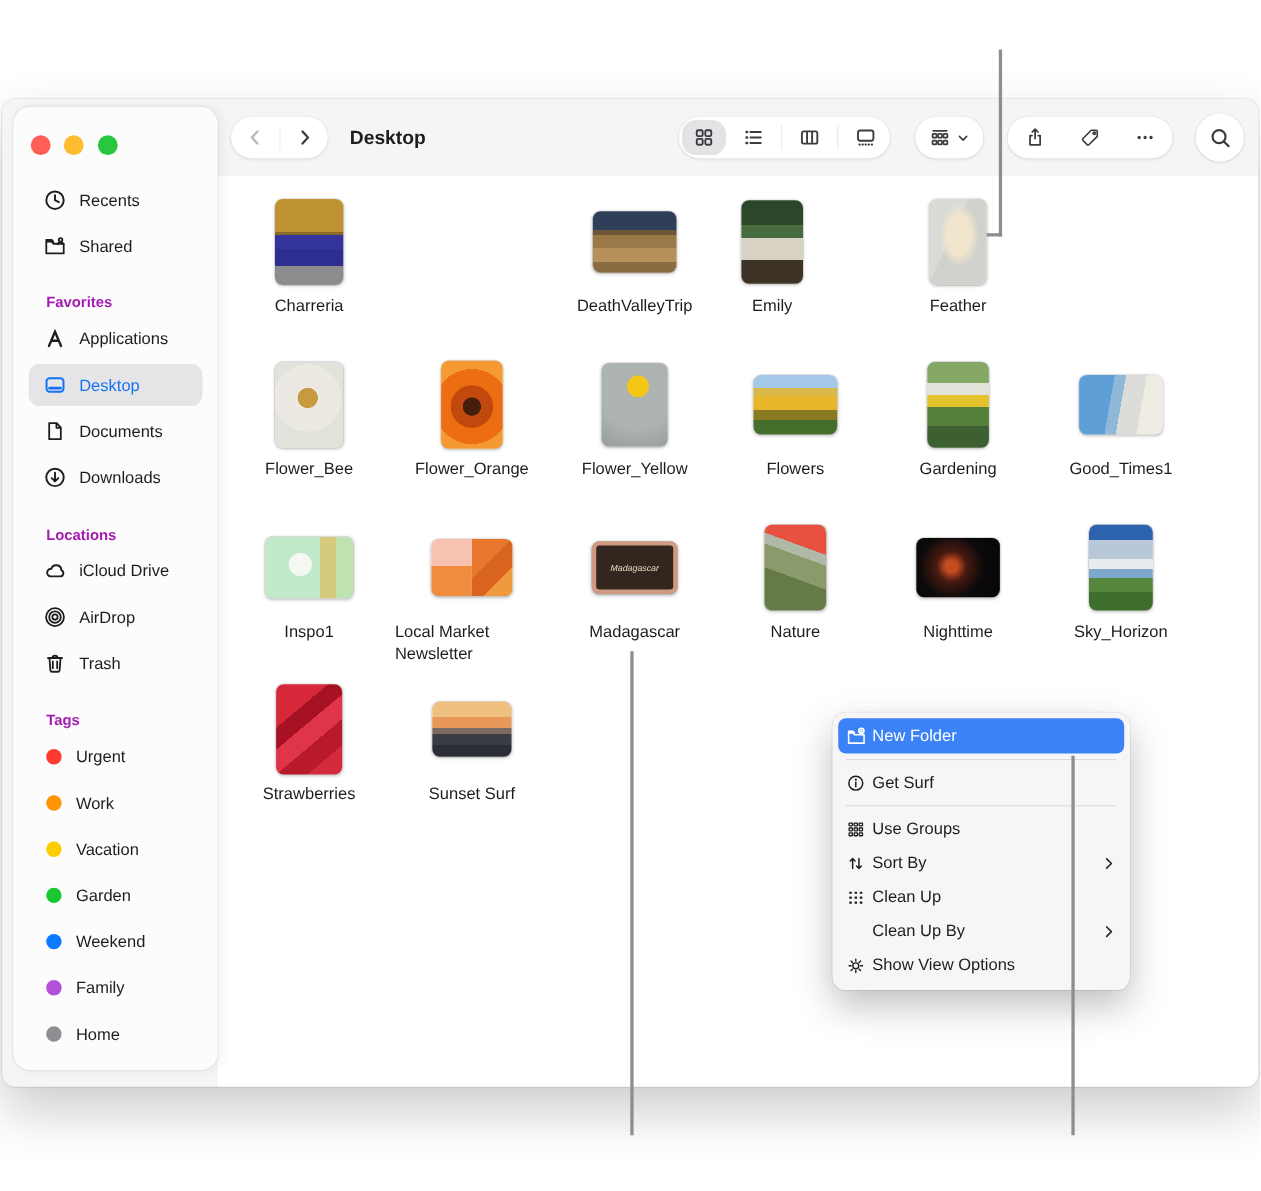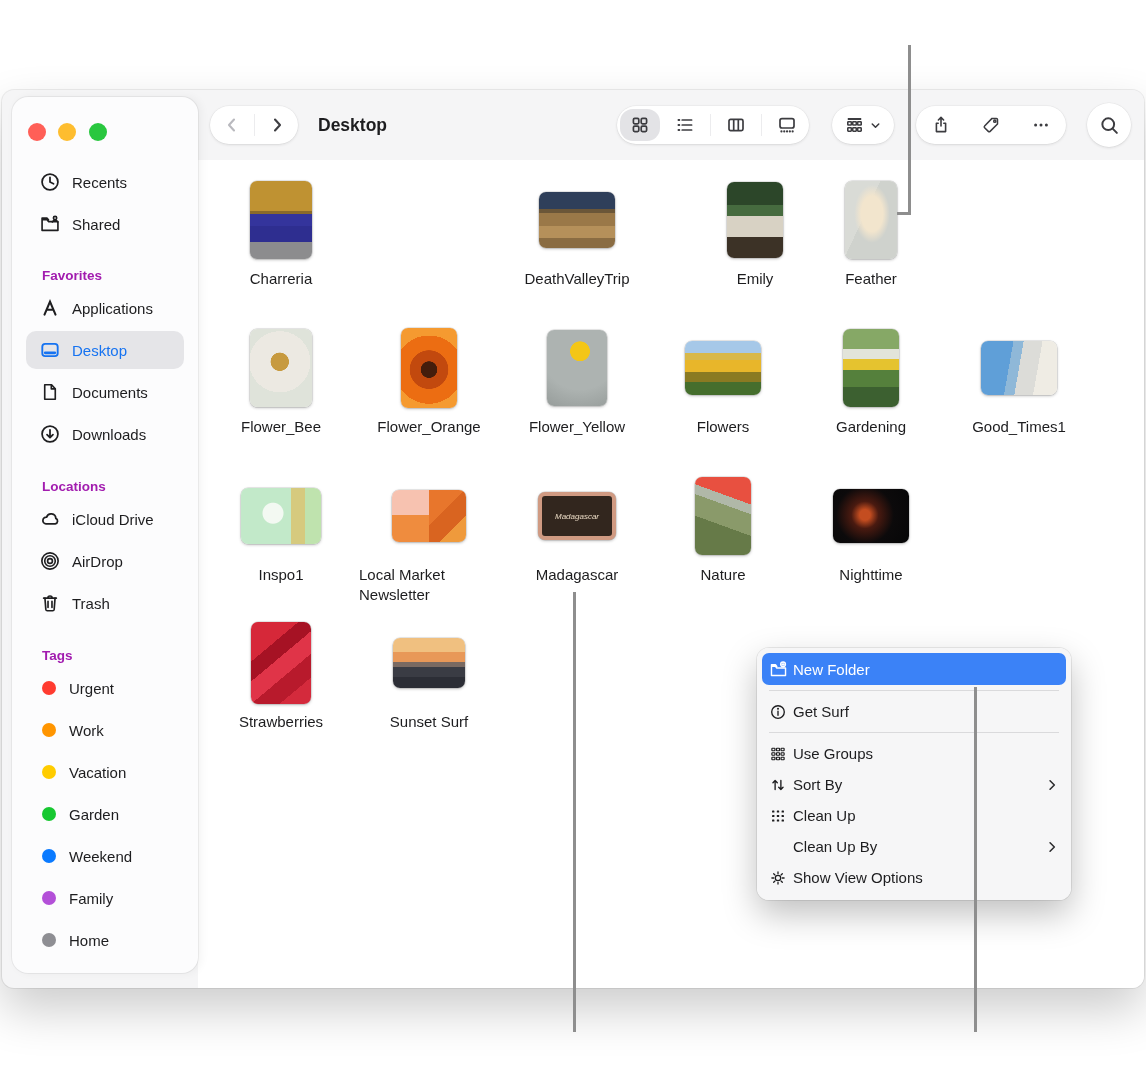--- a/index.html
+++ b/index.html
@@ -51,21 +51,21 @@
   .t-local-market{background-image:linear-gradient(180deg,#f7c2b0 0 48%,#ef8c3e 48%),linear-gradient(135deg,#e8762c 0 40%,#d96420 40% 70%,#ef9a3c 70%);
                   background-size:50% 100%,50% 100%;background-position:0 0,100% 0;background-repeat:no-repeat;}
   .t-madagascar{background:#32261e;border:4px solid #d09a82;display:flex;align-items:center;justify-content:center;box-sizing:border-box;}
   .t-madagascar span{color:#e9d9c3;font-size:8px;font-style:italic;}
   .t-nature{background:linear-gradient(200deg,#e85040 0 28%,#b0b8a8 28% 38%,#8a9a6a 38% 60%,#667a48 60%);}
   .t-nighttime{background:radial-gradient(circle at 42% 48%,#c44d20 0 10%,#4a1a10 26%,#0c0a0b 55%,#060607 100%);}
   .t-sky-horizon{background:linear-gradient(180deg,#2d62ae 0 18%,#b8c8d8 18% 40%,#e8ecf0 40% 52%,#7da8cc 52% 62%,#55883c 62% 78%,#3e6e2b 78%);}
   .t-strawberries{background:linear-gradient(140deg,#d62839 0 30%,#a61224 30% 45%,#e03448 45% 62%,#b81a2c 62% 80%,#d42a3c 80%);}
   .t-sunset-surf{background:linear-gradient(180deg,#f0c080 0 28%,#e89858 28% 48%,#7a6a62 48% 58%,#3a3c44 58% 78%,#2c2e36 78%);}
   
-  .menu{position:absolute;left:757px;top:648px;width:314px;background:rgba(246,246,247,.98);border-radius:12px;
+  .menu{position:absolute;left:757px;top:648px;width:270px;background:rgba(246,246,247,.98);border-radius:12px;
         padding:5px 5px 7px 5px;box-sizing:border-box;z-index:40;
         box-shadow:0 0 0 1px rgba(0,0,0,.08),0 14px 34px rgba(0,0,0,.25);}
   .mi{display:flex;align-items:center;height:31px;border-radius:7px;font-size:15px;padding:0 7px;}
   .mi .mic{width:24px;display:flex;align-items:center;flex:0 0 auto;}
   .mi.hl{background:#3b82f7;color:#fff;height:32px;}
   .msep{height:1px;background:#dadadc;margin:5px 7px;}
   .sub{margin-left:auto;display:flex;align-items:center;}
   
   .callout{position:absolute;background:#8e8e8e;z-index:60;}
 </style>
@@ -300,21 +300,21 @@
           <div class="thumb t-charreria" style="width:62px;height:78px"></div>
         </div>
       <div class="flabel">Charreria</div>
     </div>
     <div class="cell" style="left:505px;top:86px">
       <div class="tbox">
           <div class="thumb t-deathvalley" style="width:76px;height:56px"></div>
         </div>
       <div class="flabel">DeathValleyTrip</div>
     </div>
-    <div class="cell" style="left:683px;top:86px">
+    <div class="cell" style="left:630px;top:86px">
       <div class="tbox">
           <div class="thumb t-emily" style="width:56px;height:76px"></div>
         </div>
       <div class="flabel">Emily</div>
     </div>
     <div class="cell" style="left:799px;top:86px">
       <div class="tbox">
           <div class="thumb t-feather" style="width:52px;height:78px"></div>
         </div>
       <div class="flabel">Feather</div>
@@ -381,20 +381,26 @@
       <div class="tbox">
           <div class="thumb t-nature" style="width:56px;height:78px"></div>
         </div>
       <div class="flabel">Nature</div>
     </div>
     <div class="cell" style="left:799px;top:382px">
       <div class="tbox">
           <div class="thumb t-nighttime" style="width:76px;height:54px"></div>
         </div>
       <div class="flabel">Nighttime</div>
+    </div>
+    <div class="cell" style="left:947px;top:382px">
+      <div class="tbox">
+          <div class="thumb t-sky-horizon" style="width:58px;height:78px"></div>
+        </div>
+      <div class="flabel">Sky_Horizon</div>
     </div>
 
     <div class="cell" style="left:209px;top:529px">
       <div class="tbox">
           <div class="thumb t-strawberries" style="width:60px;height:82px"></div>
         </div>
       <div class="flabel">Strawberries</div>
     </div>
     <div class="cell" style="left:357px;top:529px">
       <div class="tbox">

